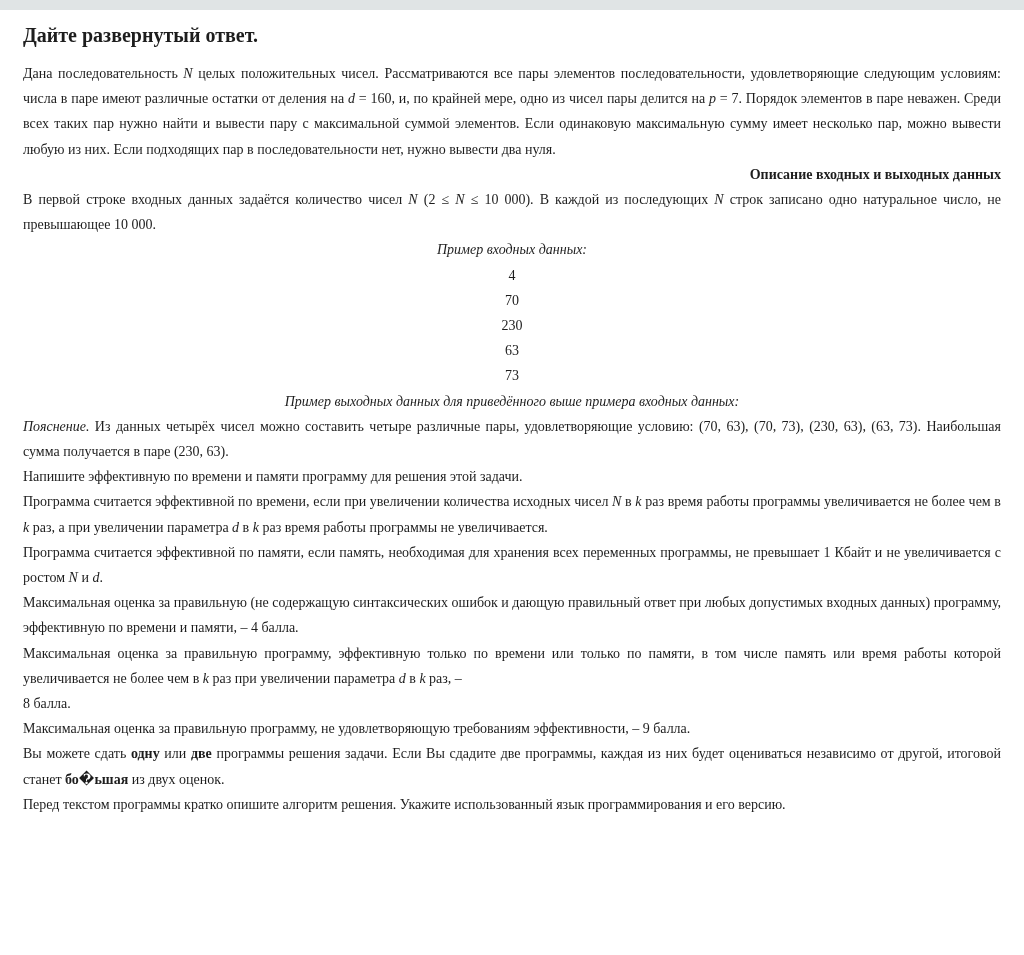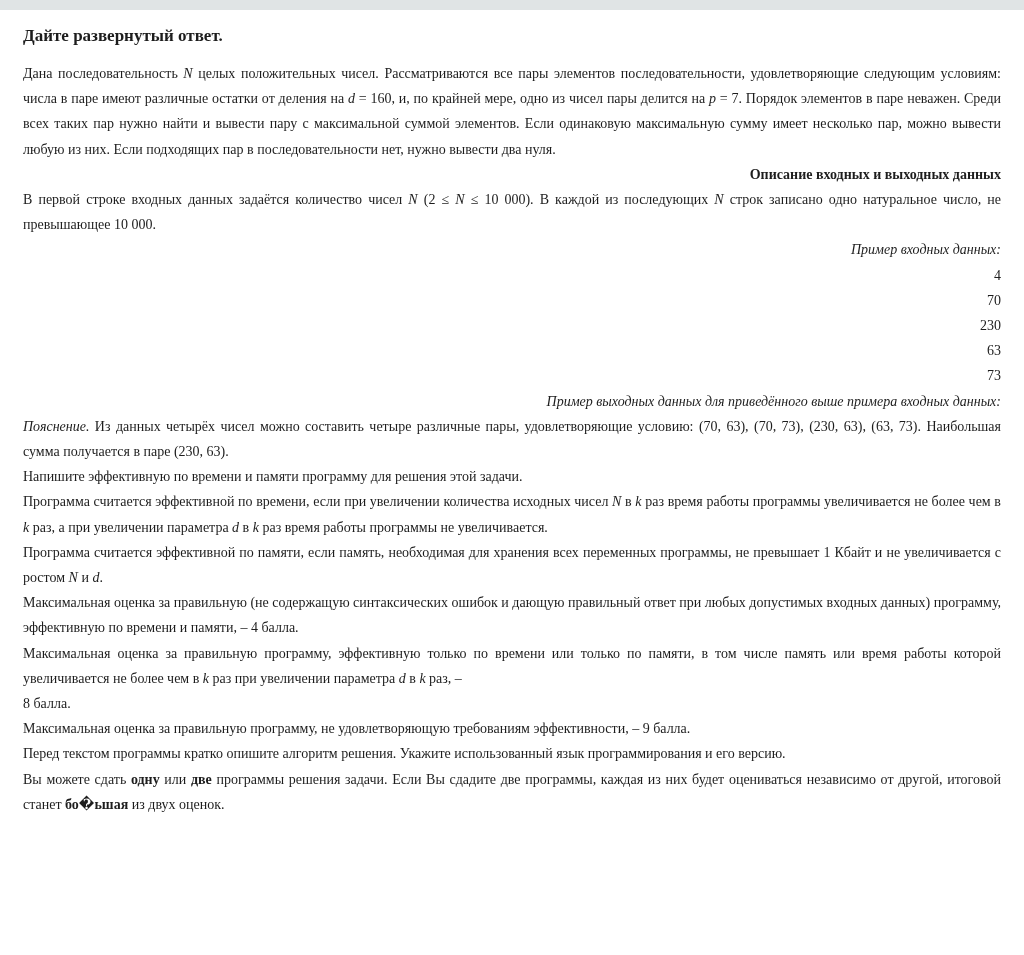--- a/index.html
+++ b/index.html
@@ -13,33 +13,33 @@
   }
   .top-bar {
     height: 10px;
     width: 100%;
     background: #e0e4e5;
   }
   .content {
     padding: 13px 23px 0 23px;
   }
   .doc-title {
-    font-size: 17px;
+    font-size: 20px;
     line-height: 25px;
     font-weight: bold;
     margin-bottom: 13px;
   }
   p.line {
     font-size: 14px;
     line-height: 25.2px;
     text-align: justify;
     margin: 0;
   }
   p.line.heading { font-weight: bold; text-align: right; }
-  p.line.no-justify { text-align: right; }
+  p.line.no-justify { text-align: center; }
   .it { font-style: italic; }
   .bd { font-weight: bold; }
 </style>
 </head>
 <body style="background: rgb(255, 255, 255); color: rgb(29, 29, 29);">
 
 <div class="top-bar" style="background: rgb(224, 228, 229);"></div>
 
 <div class="content">
   <h1 class="doc-title">Дайте развернутый ответ.</h1>
@@ -54,16 +54,16 @@
       <p class="line no-justify"><span>63</span></p>
       <p class="line no-justify"><span>73</span></p>
       <p class="line no-justify"><span class="it">Пример выходных данных для приведённого выше примера входных данных:</span></p>
       <p class="line"><span class="it">Пояснение.</span><span> Из данных четырёх чисел можно составить четыре различные пары, удовлетворяющие условию: (70, 63), (70, 73), (230, 63), (63, 73). Наибольшая сумма получается в паре (230, 63).</span></p>
       <p class="line"><span>Напишите эффективную по времени и памяти программу для решения этой задачи.</span></p>
       <p class="line"><span>Программа считается эффективной по времени, если при увеличении количества исходных чисел </span><span class="it">N</span><span> в </span><span class="it">k</span><span> раз время работы программы увеличивается не более чем в </span><span class="it">k</span><span> раз, а при увеличении параметра </span><span class="it">d</span><span> в </span><span class="it">k</span><span> раз время работы программы не увеличивается.</span></p>
       <p class="line"><span>Программа считается эффективной по памяти, если память, необходимая для хранения всех переменных программы, не превышает 1 Кбайт и не увеличивается с ростом </span><span class="it">N</span><span> и </span><span class="it">d</span><span>.</span></p>
       <p class="line"><span>Максимальная оценка за правильную (не содержащую синтаксических ошибок и дающую правильный ответ при любых допустимых входных данных) программу, эффективную по времени и памяти, –  4 балла.</span></p>
       <p class="line"><span>Максимальная оценка за правильную программу, эффективную только по времени или только по памяти,   в том числе память или время работы которой увеличивается не более чем в </span><span class="it">k</span><span> раз при увеличении параметра </span><span class="it">d</span><span> в </span><span class="it">k</span><span> раз, –</span><br><span>8 балла.</span></p>
       <p class="line"><span>Максимальная оценка за правильную программу, не удовлетворяющую требованиям эффективности,  –  9 балла.</span></p>
+      <p class="line"><span>Вы можете сдать </span><span class="bd">одну</span><span> или </span><span class="bd">две</span><span> программы решения задачи. Если Вы сдадите две программы, каждая из них будет оцениваться независимо от другой, итоговой станет </span><span class="bd">бо�ьшая</span><span> из двух оценок.</span></p>
       <p class="line"><span>Перед текстом программы кратко опишите алгоритм решения. Укажите использованный язык программирования и его версию.</span></p>
-      <p class="line"><span>Вы можете сдать </span><span class="bd">одну</span><span> или </span><span class="bd">две</span><span> программы решения задачи. Если Вы сдадите две программы, каждая из них будет оцениваться независимо от другой, итоговой станет </span><span class="bd">бо�ьшая</span><span> из двух оценок.</span></p>
     </div>
 </div>
 
 </body></html>

